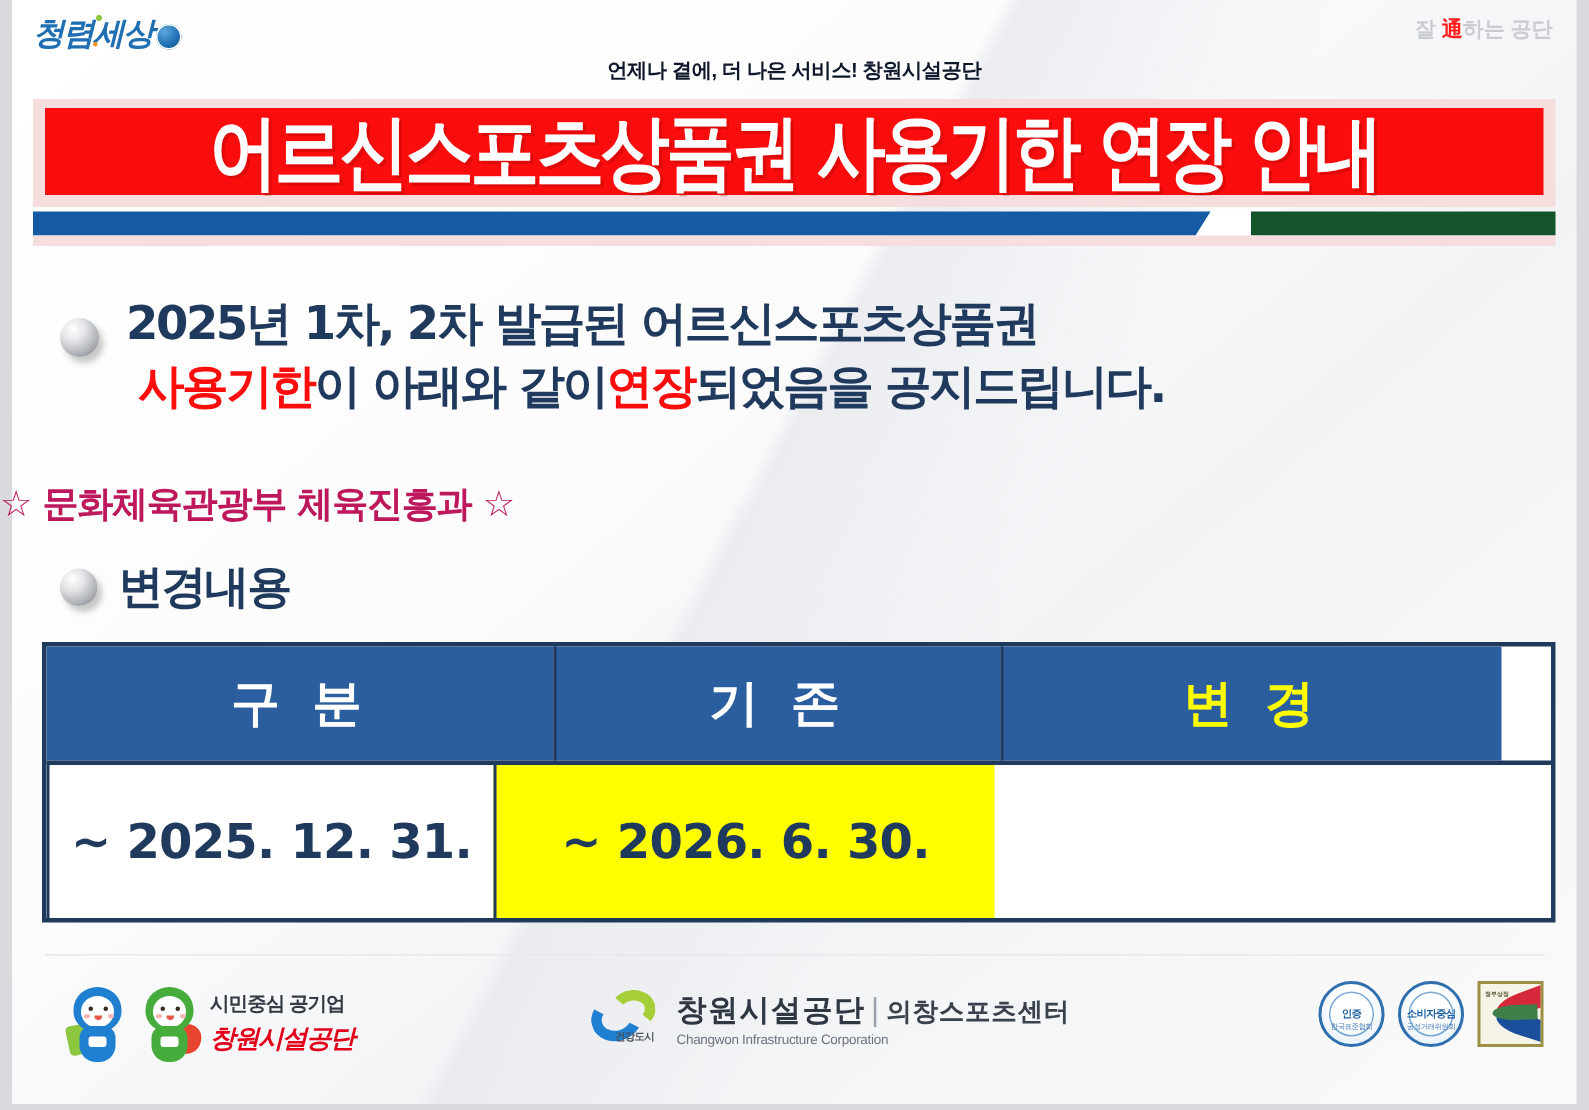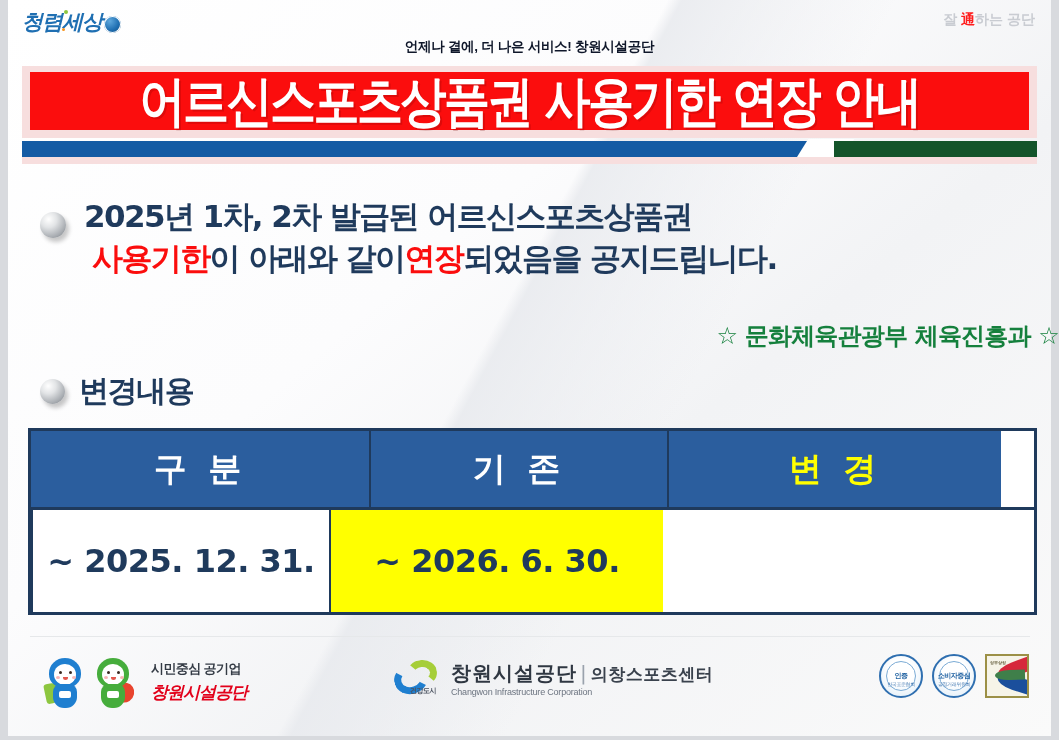--- a/index.html
+++ b/index.html
@@ -141,23 +141,23 @@
     width: 26px; height: 26px; border-radius: 50%;
     margin-right: 18px;
     background: radial-gradient(circle at 33% 28%, #ffffff 0%, #e2e4e6 32%, #a9adb2 70%, #73787e 100%);
     box-shadow: 3px 4px 4px rgba(0,0,0,.22);
   }
   .red { color: #fb0d0d; }
 
   .ministry {
     position: absolute;
     left: 0; right: 0; top: 320px;
-    text-align: right;
+    text-align: left;
     font-size: 24px; font-weight: 900;
-    color: #15803d;
+    color: #be185d;
     letter-spacing: -0.8px;
     font-family: "DejaVu Sans", sans-serif;
   }
 
   
   .section-head {
     position: absolute;
     left: 40px; top: 371px;
     display: flex; align-items: center;
     font-size: 30px; font-weight: 900;
@@ -238,21 +238,21 @@
   }
   .mascot .cape {
     position:absolute; top:25px; width: 16px; height: 20px; border-radius: 3px 9px 10px 3px;
   }
   .mascot .tag { position:absolute; left:15px; top:33px; width:12px;height:7px;background:#ffffff;border-radius:2px; }
   .m-blue .hood, .m-blue .body-s { background: #1f7fd0; }
   .m-blue .cape { background: #8dc63f; left: 1px; transform: rotate(-12deg); }
   .m-green .hood, .m-green .body-s { background: #46ad3c; }
   .m-green .cape { background: #e8442e; left: 26px; transform: rotate(12deg); }
 
-  .mascot-text { position: absolute; left: 132px; top: 24px; margin-left: 11px; }
+  .mascot-text { position: absolute; left: 132px; top: 24px; }
   .mascot-text .l1 { font-size: 13px; font-weight: bold; color: #333a44; letter-spacing: -0.6px; }
   .mascot-text .l2 {
     font-size: 17px; font-weight: bold; color: #e2001a;
     font-style: italic; letter-spacing: -1px; margin-top: 3px;
     font-family: "DejaVu Sans", sans-serif;
   }
 
   .center-logo { position: absolute; left: 386px; top: 24px; display: flex; align-items: center; gap: 9px; }
   .swoosh { position: relative; width: 48px; height: 40px; }
   .swoosh .arcb {

